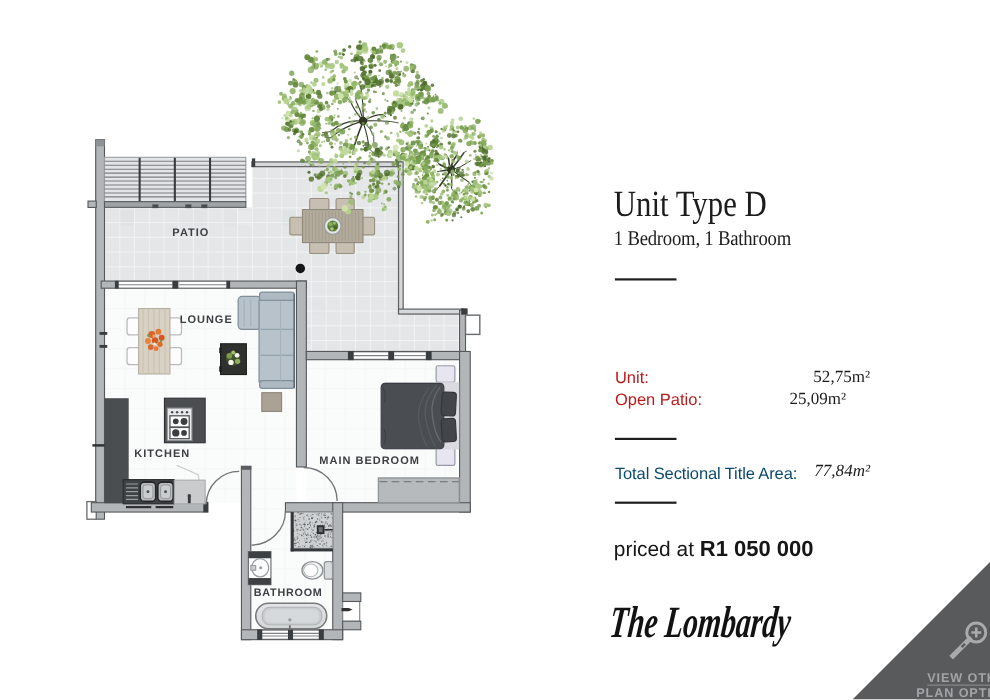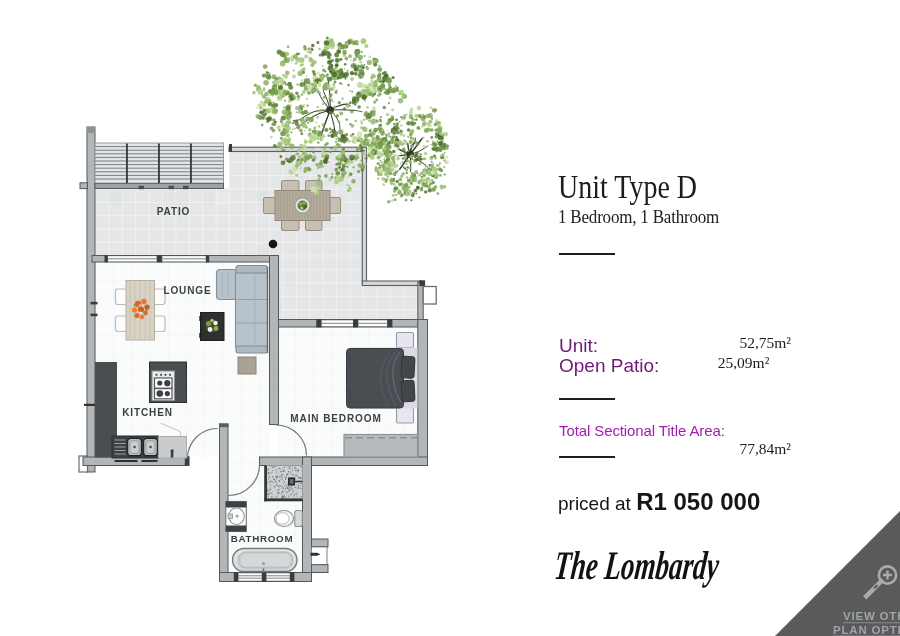--- a/index.html
+++ b/index.html
@@ -1,18 +1,18 @@
 <!DOCTYPE html>
 <html><head><meta charset="utf-8">
 <style>
 html,body{margin:0;padding:0;width:900px;height:636px;background:#ffffff;overflow:hidden;}
 body{font-family:"Liberation Sans",sans-serif;position:relative;}
 .abs{position:absolute;}
 .rule{position:absolute;width:56px;height:2px;background:#1e1e1e;}
-.lbl{font-size:19px;color:#701a75;}
+.lbl{font-size:15px;color:#b91c1c;}
 .val{font-family:"Liberation Serif",serif;font-size:15.5px;color:#1d1d1d;}
 </style></head>
 <body>
 
 <svg class="abs" style="left:0;top:0" width="900" height="636" viewBox="0 0 900 636">
 <defs>
 <pattern id="pt" width="13.4" height="13.4" patternUnits="userSpaceOnUse" patternTransform="translate(95,188.5)">
  <rect width="13.4" height="13.4" fill="#e4e6e7"></rect>
  <path d="M0,0H13.4 M0,0V13.4" stroke="#f6f8f8" stroke-width="1.3" fill="none"></path>
 </pattern>
@@ -2378,21 +2378,21 @@
 <div class="abs lbl" style="left:559px;top:335px;">Unit:</div>
 
 <div class="abs val" style="left:696px;top:334px;width:95px;text-align:right;">52,75m²</div>
 
 <div class="abs lbl" style="left:559px;top:354.5px;text-align:right;">Open Patio:</div>
 
 <div class="abs val" style="left:696px;top:353.5px;width:95px;text-align:center;">25,09m²</div>
 
 <div class="rule" style="left:559px;top:397.5px;"></div>
 
-<div class="abs" style="left:559px;top:421.5px;font-size:15px;letter-spacing:-0.1px;color:#a21caf;">Total Sectional Title Area:</div>
-
-<div class="abs val" style="left:696px;top:440px;width:95px;text-align:right;">77,84m²</div>
+<div class="abs" style="left:559px;top:421.5px;font-size:15px;letter-spacing:-0.1px;color:#0c4a6e;">Total Sectional Title Area:</div>
+
+<div class="abs val" style="left:696px;top:420px;width:95px;text-align:right;font-style:italic;">77,84m²</div>
 
 <div class="rule" style="left:559px;top:456px;"></div>
 
-<div class="abs" style="left:558px;top:488px;font-size:19px;color:#161616;">priced at <b style="font-size:24px;">R1 050 000</b></div>
+<div class="abs" style="left:558px;top:488px;font-size:19px;color:#161616;">priced at <b style="font-size:20px;">R1 050 000</b></div>
 
 <div class="abs" style="left:557px;top:543px;font-family:'Liberation Serif',serif;font-style:italic;font-weight:700;font-size:27px;color:#121212;transform:skewX(-6deg) scaleY(1.5);transform-origin:0 0;">The Lombardy</div>
 
 </body></html>

